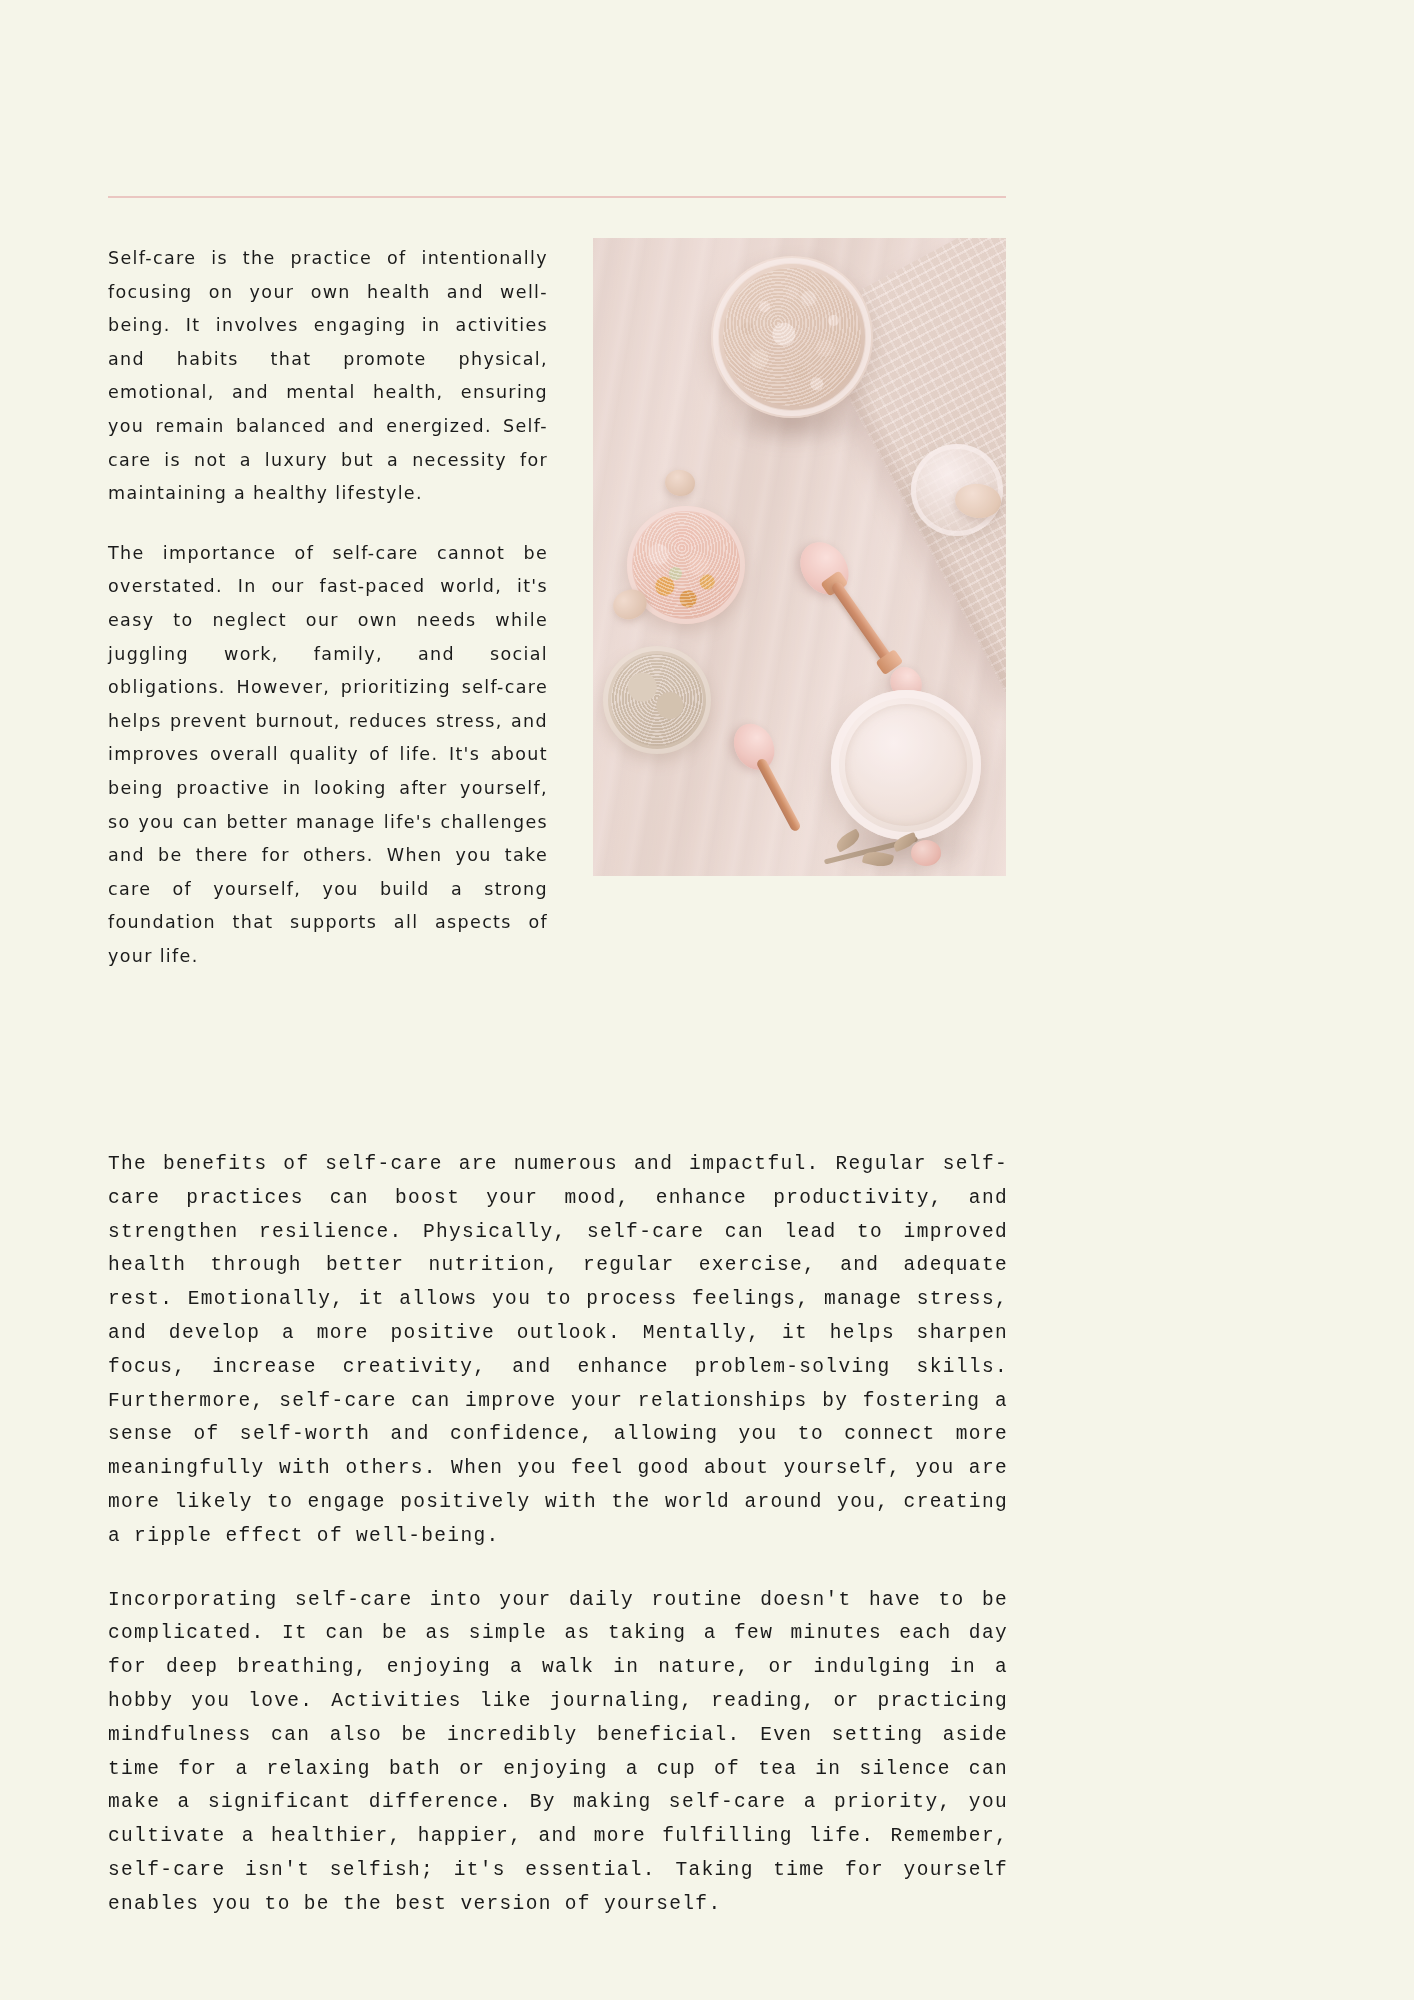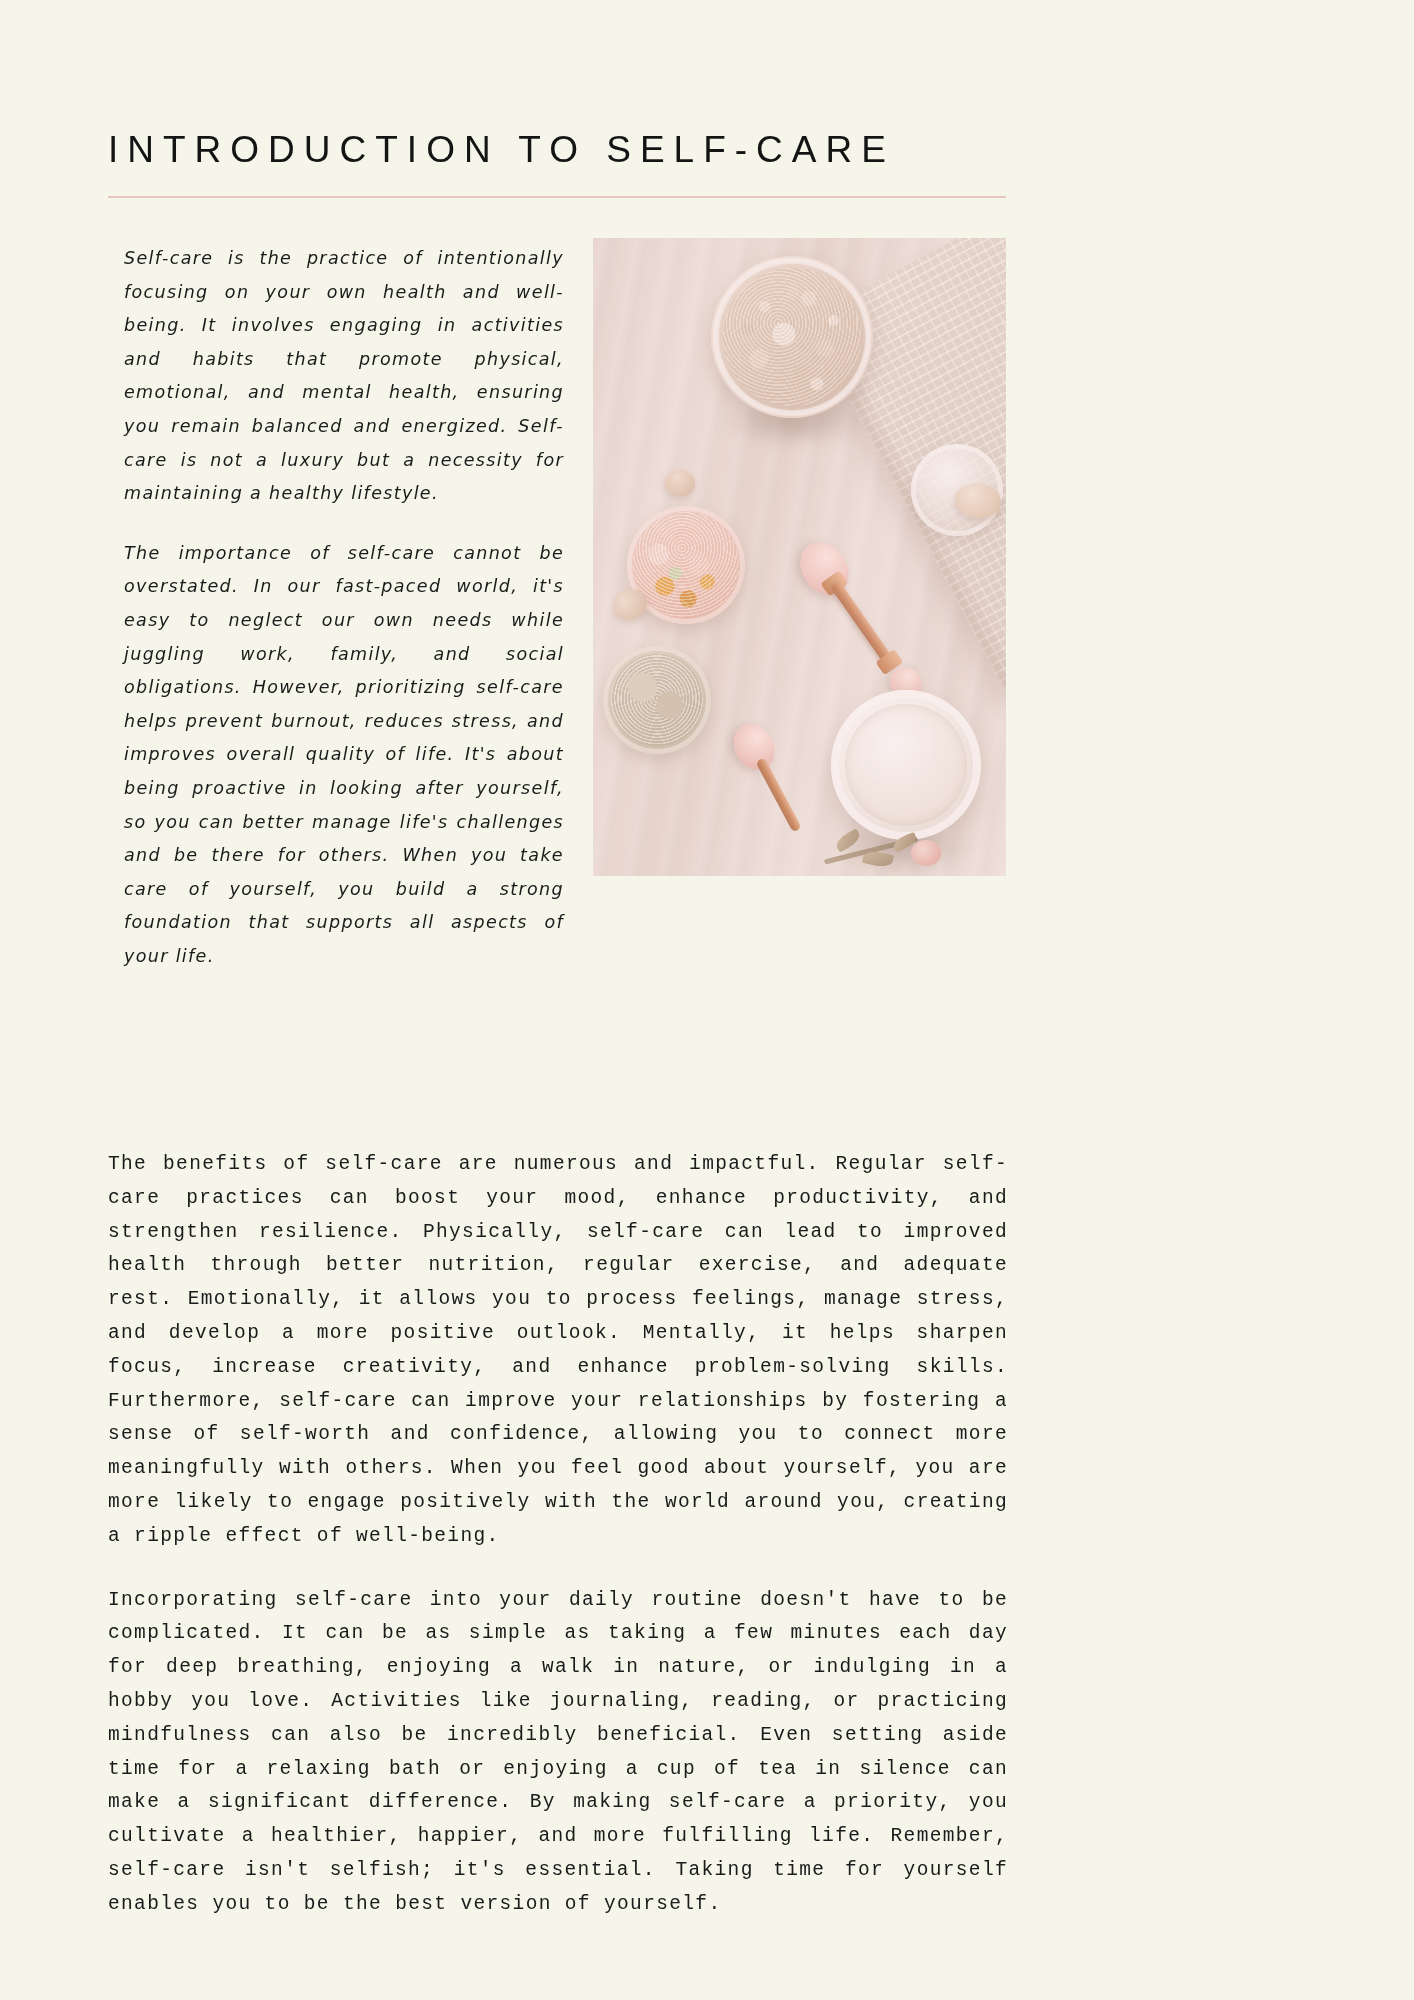--- a/index.html
+++ b/index.html
@@ -39,24 +39,23 @@
     left: 108px;
     top: 196px;
     width: 898px;
     height: 2px;
     background: #eac6c1;
   }
 
   
   .col-left {
     position: absolute;
-    left: 124px;
+    left: 108px;
     top: 242px;
     width: 440px;
-    font-style: italic;
   }
   .col-left p {
     margin: 0 0 26px 0;
     font-family: "DejaVu Sans", sans-serif;
     font-size: 17.5px;
     font-weight: 400;
     line-height: 33.6px;
     letter-spacing: 1.35px;
     color: #1b1b1b;
     text-align: justify;
@@ -341,21 +340,20 @@
     text-align: justify;
     text-justify: inter-word;
   }
   .body-full p:last-child { margin-bottom: 14px; }
 </style>
 </head>
 <body>
 
 <div class="page">
 
-  <h1 class="title">INTRODUCTION TO SELF-CARE</h1>
 
   <div class="divider"></div>
 
   <div class="col-left">
     <p>Self-care is the practice of intentionally focusing on your own health and well-being. It involves engaging in activities and habits that promote physical, emotional, and mental health, ensuring you remain balanced and energized. Self-care is not a luxury but a necessity for maintaining a healthy lifestyle.</p>
     <p>The importance of self-care cannot be overstated. In our fast-paced world, it's easy to neglect our own needs while juggling work, family, and social obligations. However, prioritizing self-care helps prevent burnout, reduces stress, and improves overall quality of life. It's about being proactive in looking after yourself, so you can better manage life's challenges and be there for others. When you take care of yourself, you build a strong foundation that supports all aspects of your life.</p>
   </div>
 
   <div class="photo-wrap">
     <div class="photo">

